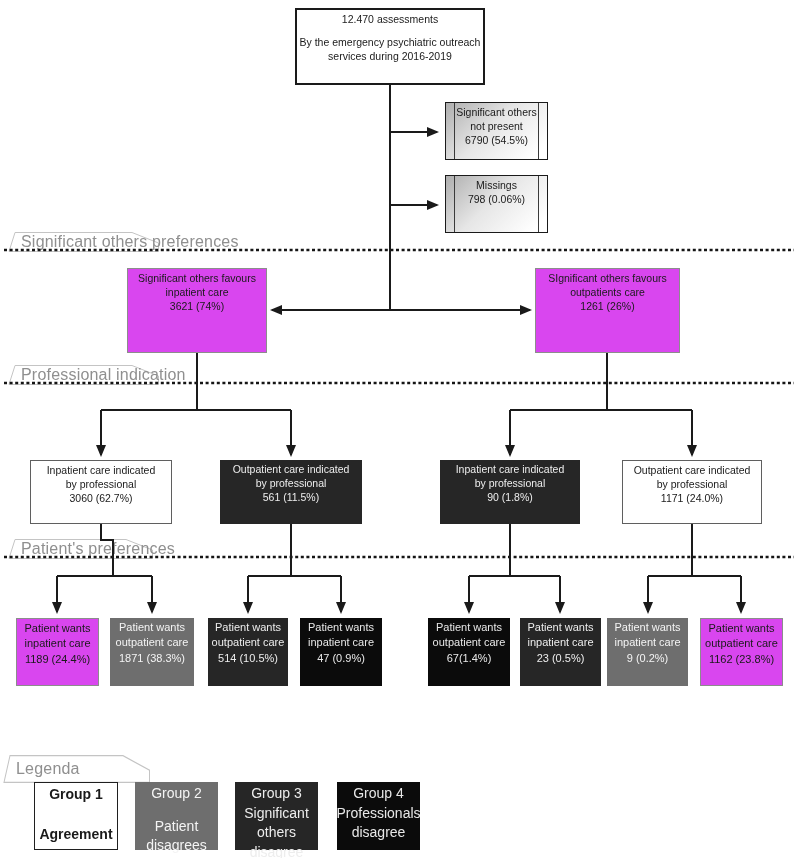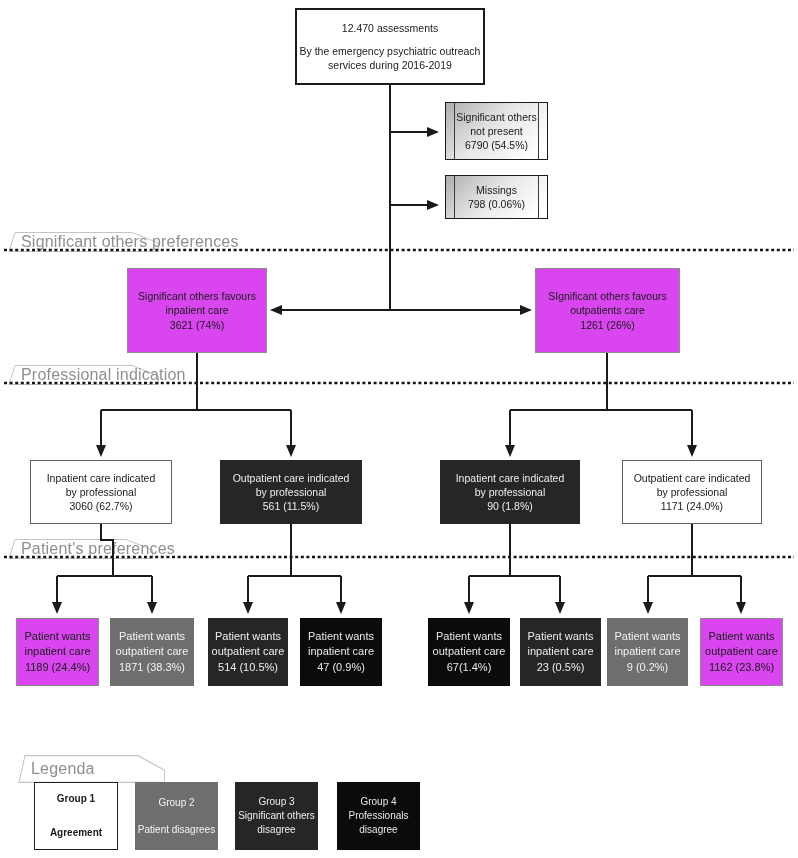--- a/index.html
+++ b/index.html
@@ -7,41 +7,41 @@
   body{font-family:"Liberation Sans",sans-serif;color:#1a1a1a}
   .canvas{position:relative;width:798px;height:858px;background:#fff;overflow:hidden}
 
   svg.overlay{position:absolute;left:0;top:0;z-index:2}
 
   .tag{position:absolute;z-index:1}
   .tag svg{position:absolute;left:0;top:0;width:100%;height:100%}
   .tag span{position:absolute;left:13px;top:50%;transform:translateY(-50%);
     font-size:16px;color:#8f8f8f;white-space:nowrap;letter-spacing:.2px}
 
-  .box{position:absolute;z-index:3;display:flex;flex-direction:column;justify-content:center;
+  .box{position:absolute;z-index:3;display:flex;flex-direction:column;
     align-items:center;text-align:center;font-size:10.5px;line-height:1.35;background:#fff;padding:2px}
   .box .lbl,.box .val{white-space:pre-line;display:block}
 
   .b-root{border:2px solid #1a1a1a}
   .b-root .lbl{margin-bottom:9px}
 
   .predef{border:1.5px solid #1a1a1a;
     background:linear-gradient(135deg,#aeaeae 0%,#e6e6e6 45%,#ffffff 90%)}
   .predef::before,.predef::after{content:"";position:absolute;top:0;bottom:0;width:1px;background:#3a3a3a}
   .predef::before{left:8px}
   .predef::after{right:8px}
 
   .v-white{background:#d946ef;border:1px solid #8c8c8c;color:#1a1a1a}
   .v-outline-dark{background:#fff;border:1px solid #5f5f5f;color:#1a1a1a}
   .v-gray{background:#6e6e6e;color:#f4f4f4}
   .v-dark{background:#262626;color:#ededed}
   .v-black{background:#0b0b0b;color:#e8e8e8}
 
   .leaf{font-size:11px;line-height:1.4}
-  .legend-box{font-size:10px;line-height:1.4}
+  .legend-box{font-size:14px;line-height:1.4}
   .legend-box.g1{border:1.5px solid #1f1f1f;font-weight:bold}
   .legend-box.g1 .val{margin-top:20px}
 </style>
 </head>
 <body>
 
 <div class="canvas">
 
   <div class="tag" style="left:8px;top:232px;width:158px;height:20px">
     <svg viewBox="0 0 158 20" preserveAspectRatio="none">
@@ -54,21 +54,21 @@
         <polygon points="7,0.5 124,0.5 150.5,11 150.5,19.5 1,19.5" fill="#ffffff" stroke="#c4c4c4"></polygon>
       </svg>
     <span>Professional indication</span>
   </div>
   <div class="tag" style="left:8px;top:539px;width:152px;height:20px">
     <svg viewBox="0 0 152 20" preserveAspectRatio="none">
         <polygon points="7,0.5 118,0.5 144.5,11 144.5,19.5 1,19.5" fill="#ffffff" stroke="#c4c4c4"></polygon>
       </svg>
     <span>Patient's preferences</span>
   </div>
-  <div class="tag" style="left:18px;top:755px;width:154px;height:28px">
+  <div class="tag" style="left:3px;top:755px;width:154px;height:28px">
     <svg viewBox="0 0 154 22" preserveAspectRatio="none">
         <polygon points="7,0.5 120,0.5 146.5,12 146.5,21.5 1,21.5" fill="#ffffff" stroke="#c4c4c4"></polygon>
       </svg>
     <span>Legenda</span>
   </div>
 
   <svg class="overlay" width="798" height="858">
     <defs>
       <marker id="ah" markerWidth="6" markerHeight="5" refX="5" refY="2.5" orient="auto">
         <path d="M0,0 L6,2.5 L0,5 z" fill="#1a1a1a"></path>
@@ -119,21 +119,21 @@
     <span class="lbl">12.470 assessments</span>
     <span class="val">By the emergency psychiatric outreach
 services during 2016-2019</span>
   </div>
 
   <div class="box predef" style="left:445px;top:102px;width:103px;height:58px">
     <span class="lbl">Significant others
 not present</span>
     <span class="val">6790 (54.5%)</span>
   </div>
-  <div class="box predef" style="left:445px;top:175px;width:103px;height:44px">
+  <div class="box predef" style="left:445px;top:175px;width:103px;height:58px">
     <span class="lbl">Missings</span>
     <span class="val">798 (0.06%)</span>
   </div>
 
   <div class="box v-white" style="left:127px;top:268px;width:140px;height:85px">
     <span class="lbl">Significant others favours
 inpatient care</span>
     <span class="val">3621 (74%)</span>
   </div>
   <div class="box v-white" style="left:535px;top:268px;width:145px;height:85px">

